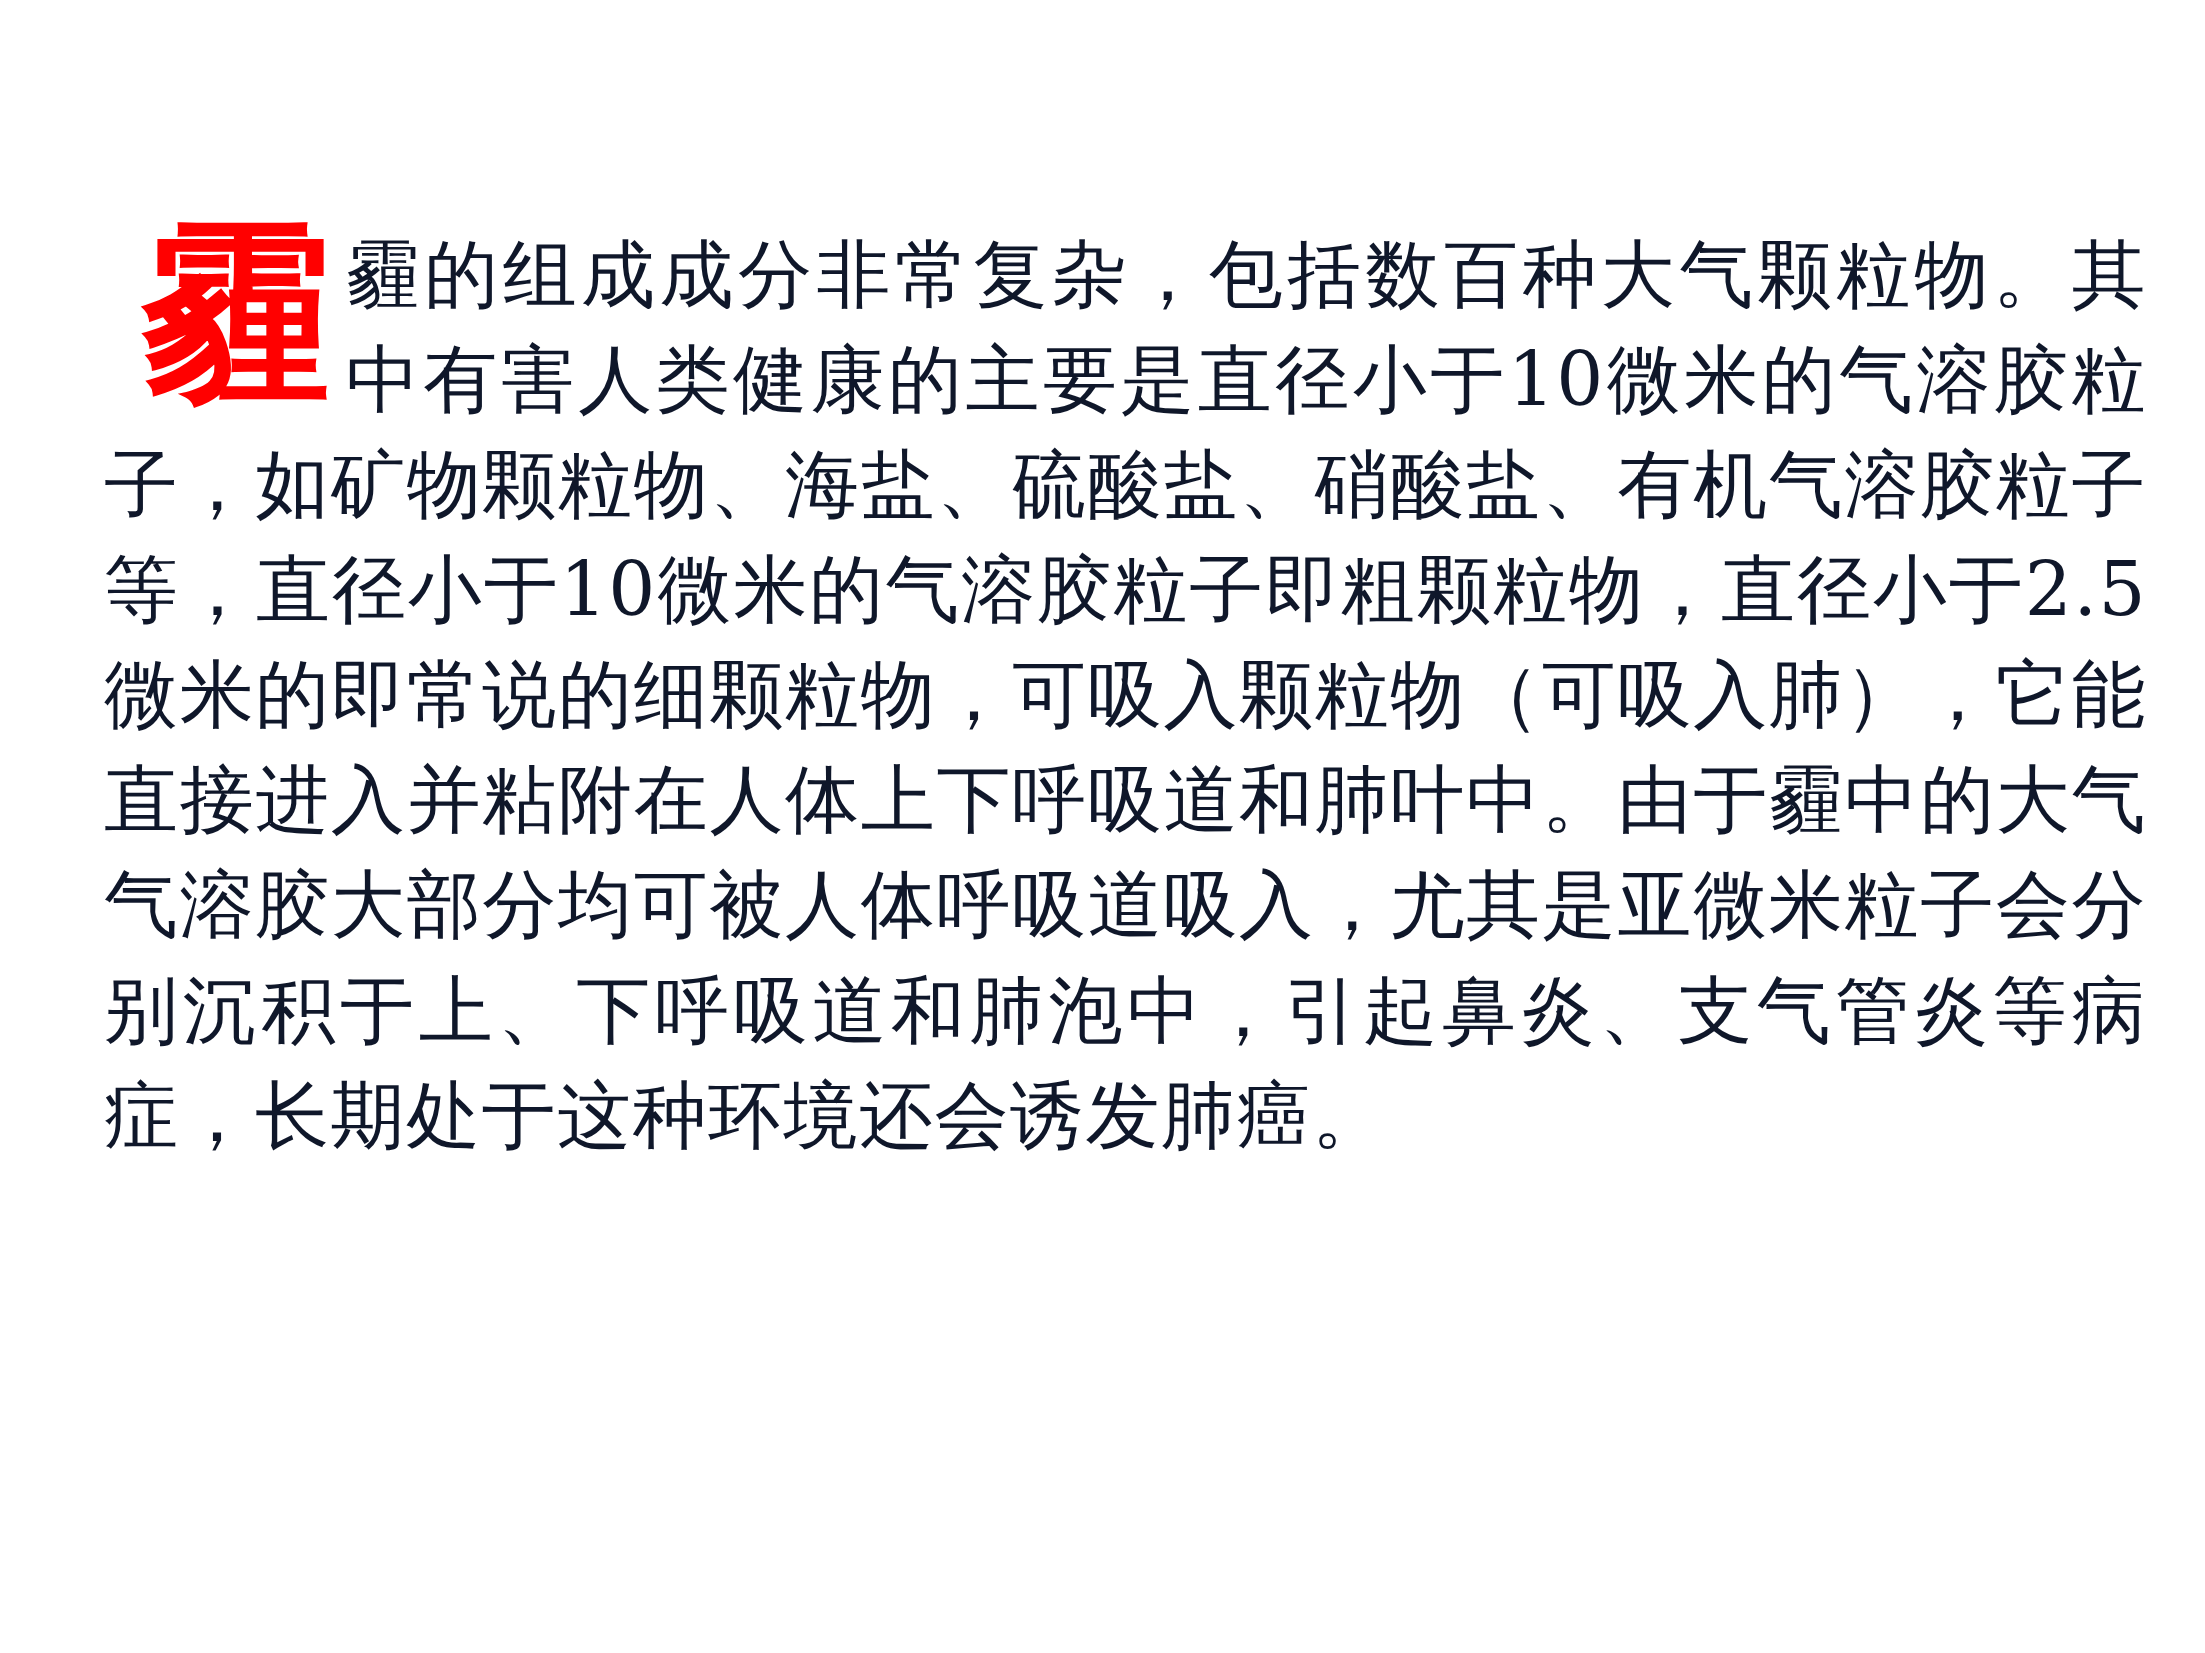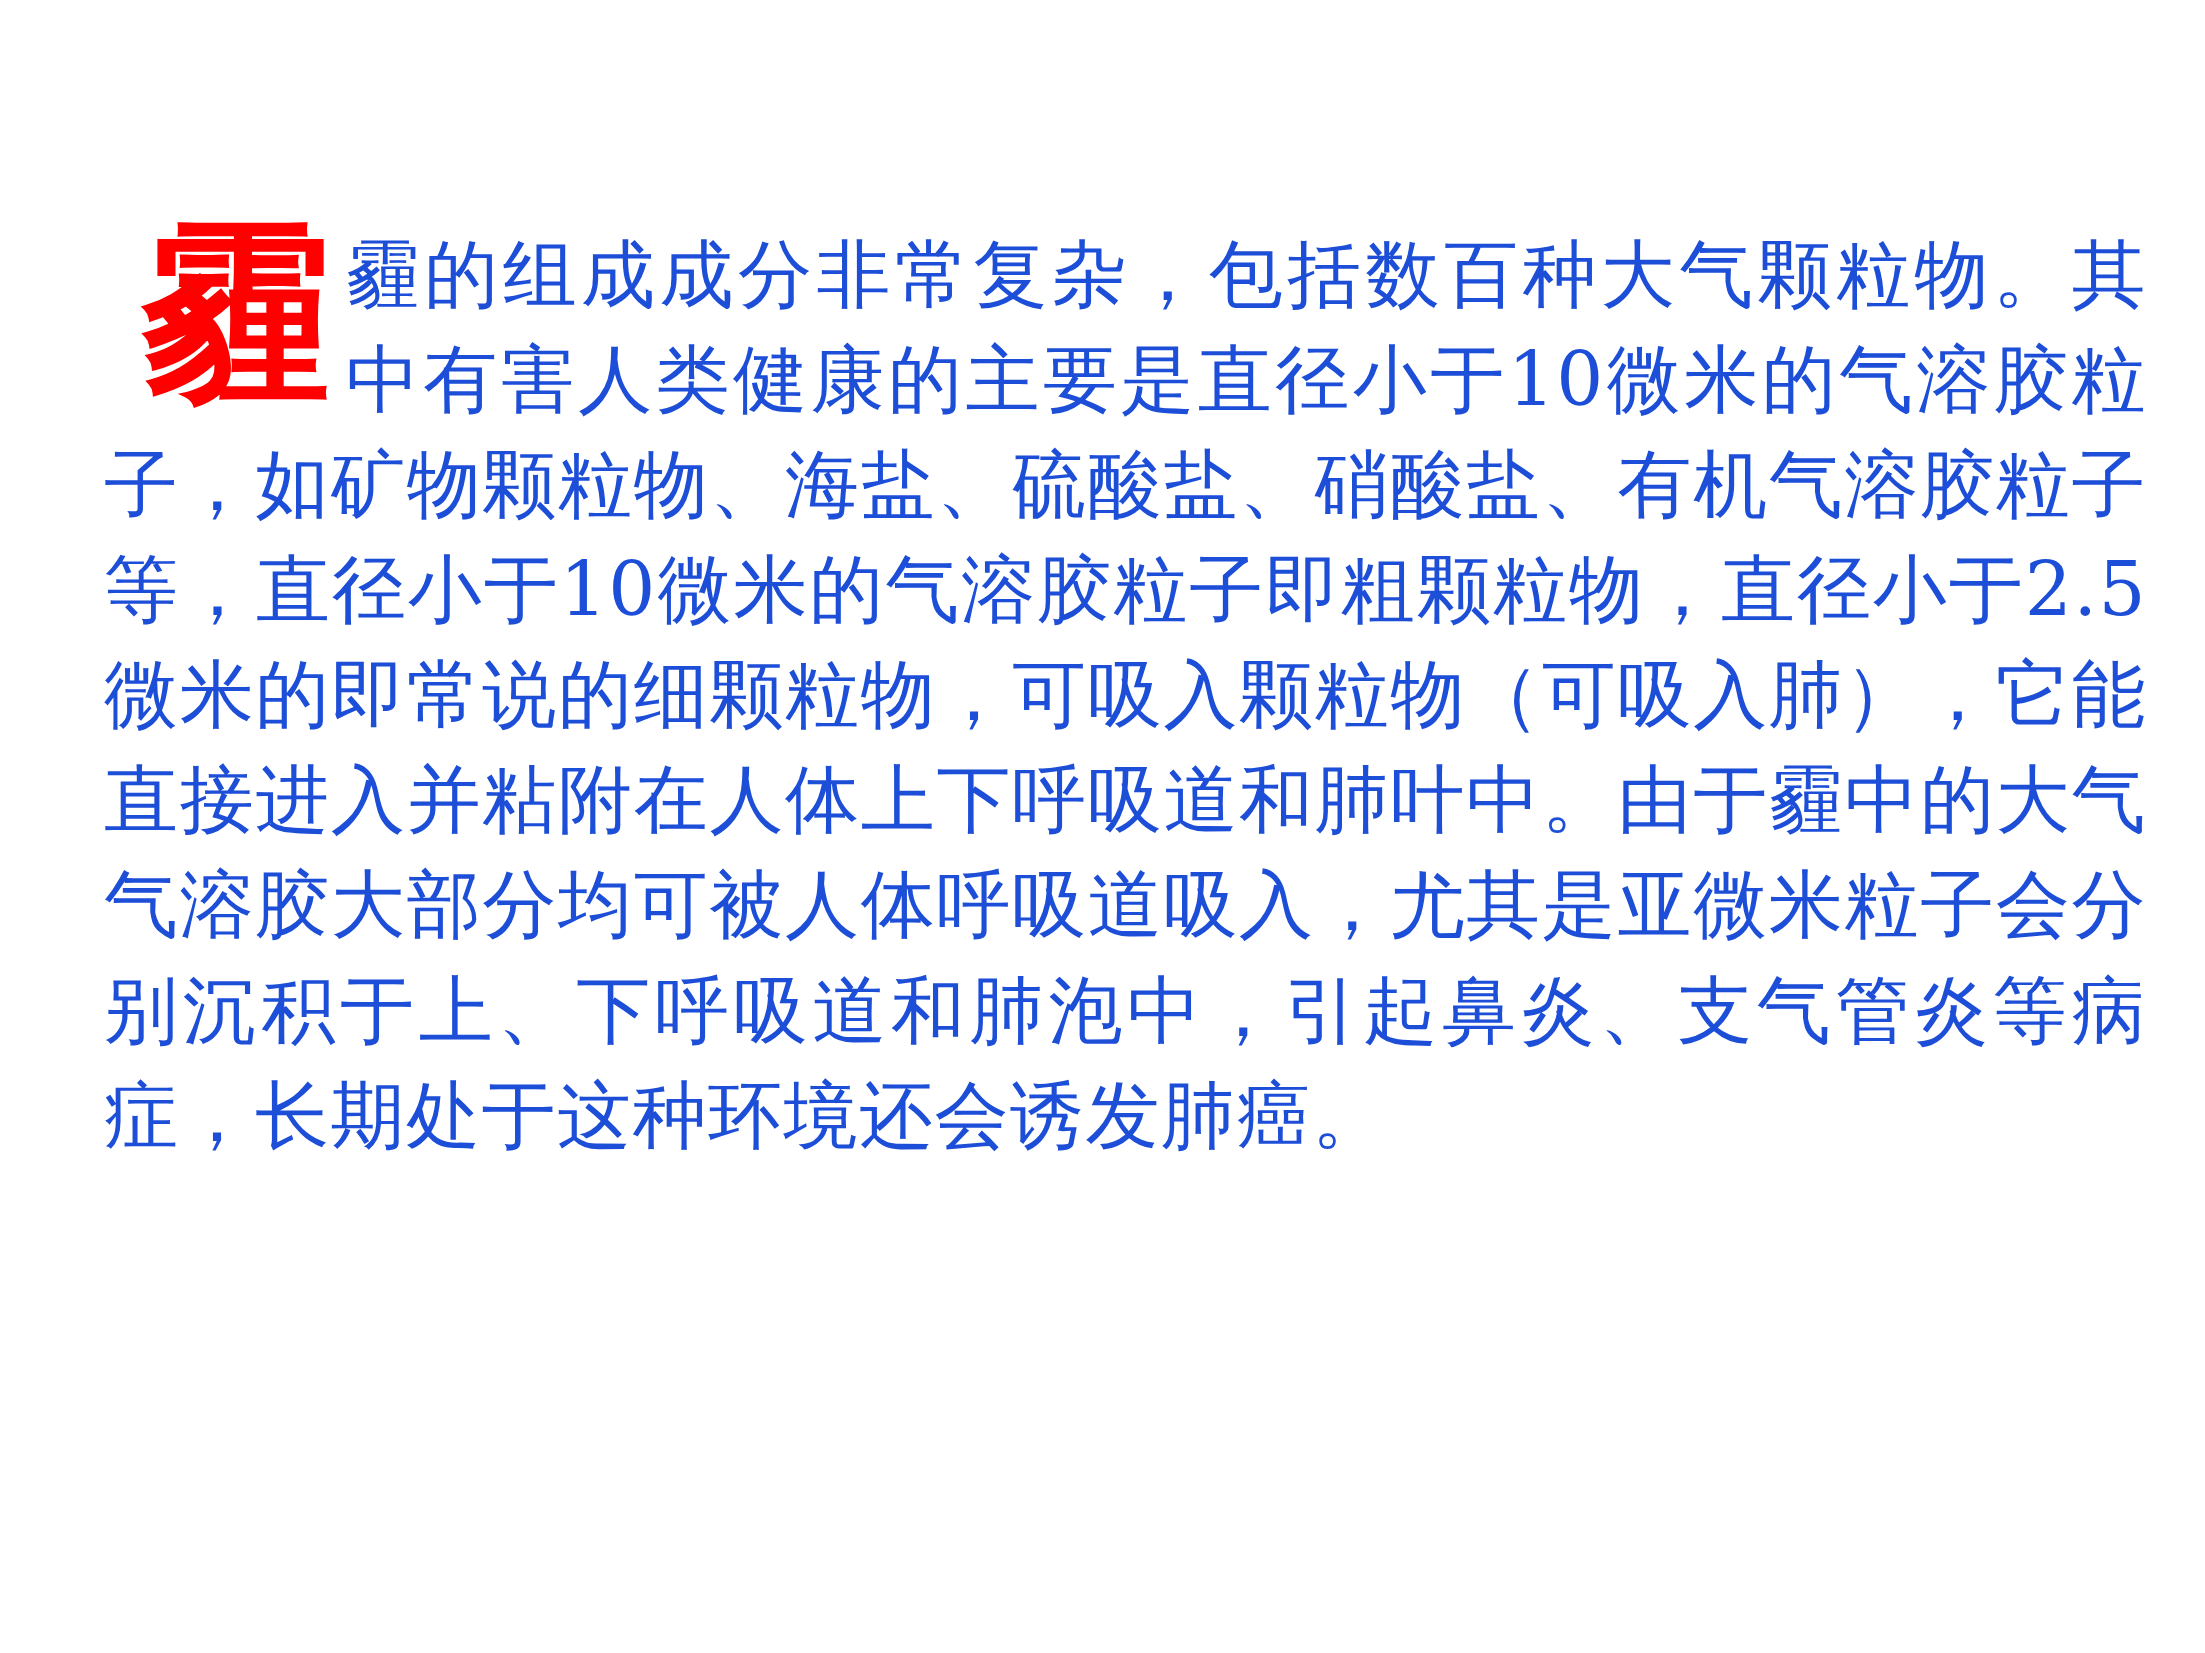--- a/index.html
+++ b/index.html
@@ -32,21 +32,21 @@
     font-family: "DejaVu Serif", serif;
     font-weight: bold;
     font-size: 191px;
     line-height: 0.95;
     margin: 0 13.8px 0 84px;
     letter-spacing: 0;
     text-align: center;
     user-select: none;
   }
   .body-text {
-    color: #1d4ed8;
+    color: #0f172a;
     font-family: "DejaVu Serif", serif;
     font-size: 74px;
     line-height: 1.42;
     letter-spacing: 1.5px;
     text-align: justify;
     text-justify: inter-character;
     font-weight: 500;
     margin-left: 47px;
   }
 </style>

